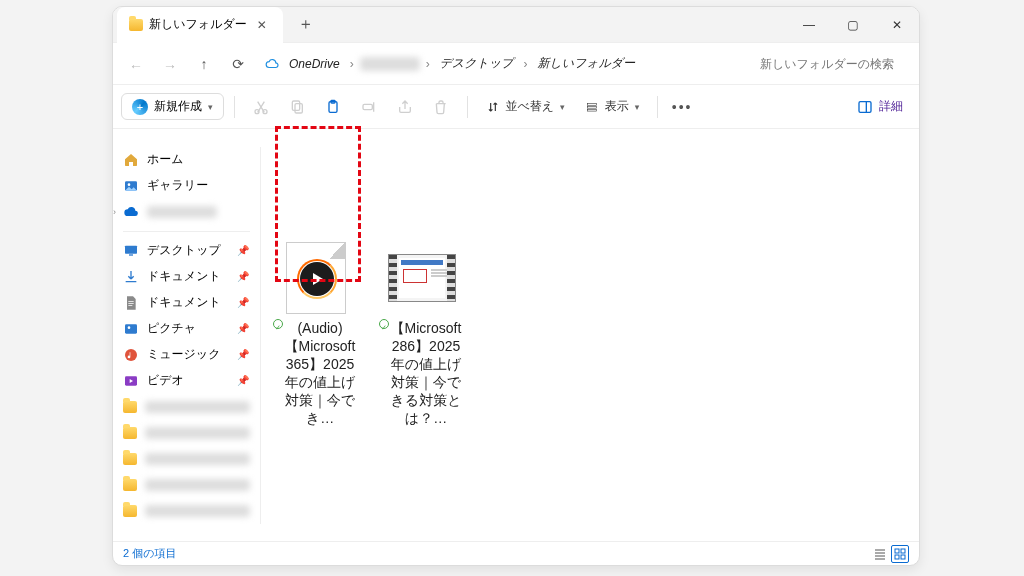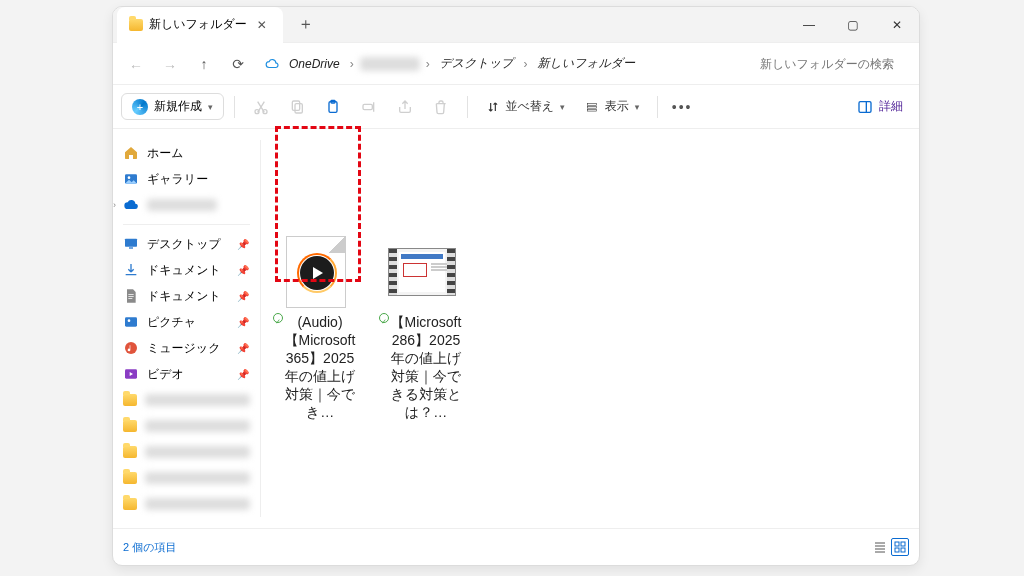--- a/index.html
+++ b/index.html
@@ -55,21 +55,21 @@
     .audio-play::before{ content:""; position:absolute; inset:-3px; border-radius:50%; border:2px solid #ff6a00; border-right-color:#ffa733; border-bottom-color:#ffc966;}
     .audio-play::after{ content:""; border-style:solid; border-width:6px 0 6px 10px; border-color:transparent transparent transparent #fff; margin-left:2px; }
     .video-thumb{ width:72px; height:48px; border:1px solid #888; background:#f4f4f4; position:relative; overflow:hidden; }
     .film{ position:absolute; top:0; bottom:0; width:8px; background:repeating-linear-gradient(#444 0 4px,#ddd 4px 8px); }
     .film.l{left:0;} .film.r{right:0;}
     .vframe{ position:absolute; left:10px; right:10px; top:3px; bottom:3px; background:#fff; }
     .vbar{ position:absolute; left:2px; right:2px; top:2px; height:5px; background:#4179c5; }
     .vbox{ position:absolute; left:4px; top:11px; width:24px; height:14px; border:1px solid #c33; }
     .vtxt{ position:absolute; left:32px; top:11px; width:16px; height:2px; background:#ccc; box-shadow:0 3px #ccc,0 6px #ccc;}
     .highlight-box{ position:absolute; left:275px; top:126px; width:86px; height:156px; border:3px dashed #e30613; pointer-events:none; }
-    .status { height:37px; border-top:1px solid #eee; display:flex; align-items:center; padding:0 10px; font-size:11px; color:#0a6bd1; }
+    .status { height:24px; border-top:1px solid #eee; display:flex; align-items:center; padding:0 10px; font-size:11px; color:#0a6bd1; }
     .status .viewtoggles{ margin-left:auto; display:flex; gap:2px; }
     .vt{ width:18px; height:18px; display:flex; align-items:center; justify-content:center; border:1px solid transparent; border-radius:2px;}
     .vt.active{ border-color:#0a6bd1; }
     .folder-ico{ width:14px; height:12px; background:linear-gradient(#ffd96b,#f5b72f); border-radius:2px; display:inline-block; position:relative;}
     .folder-ico::before{ content:""; position:absolute; left:0; top:-3px; width:7px; height:4px; background:#ffd96b; border-radius:2px 2px 0 0;}
     svg{ display:block; }
   </style>
 </head>
 <body>
 

